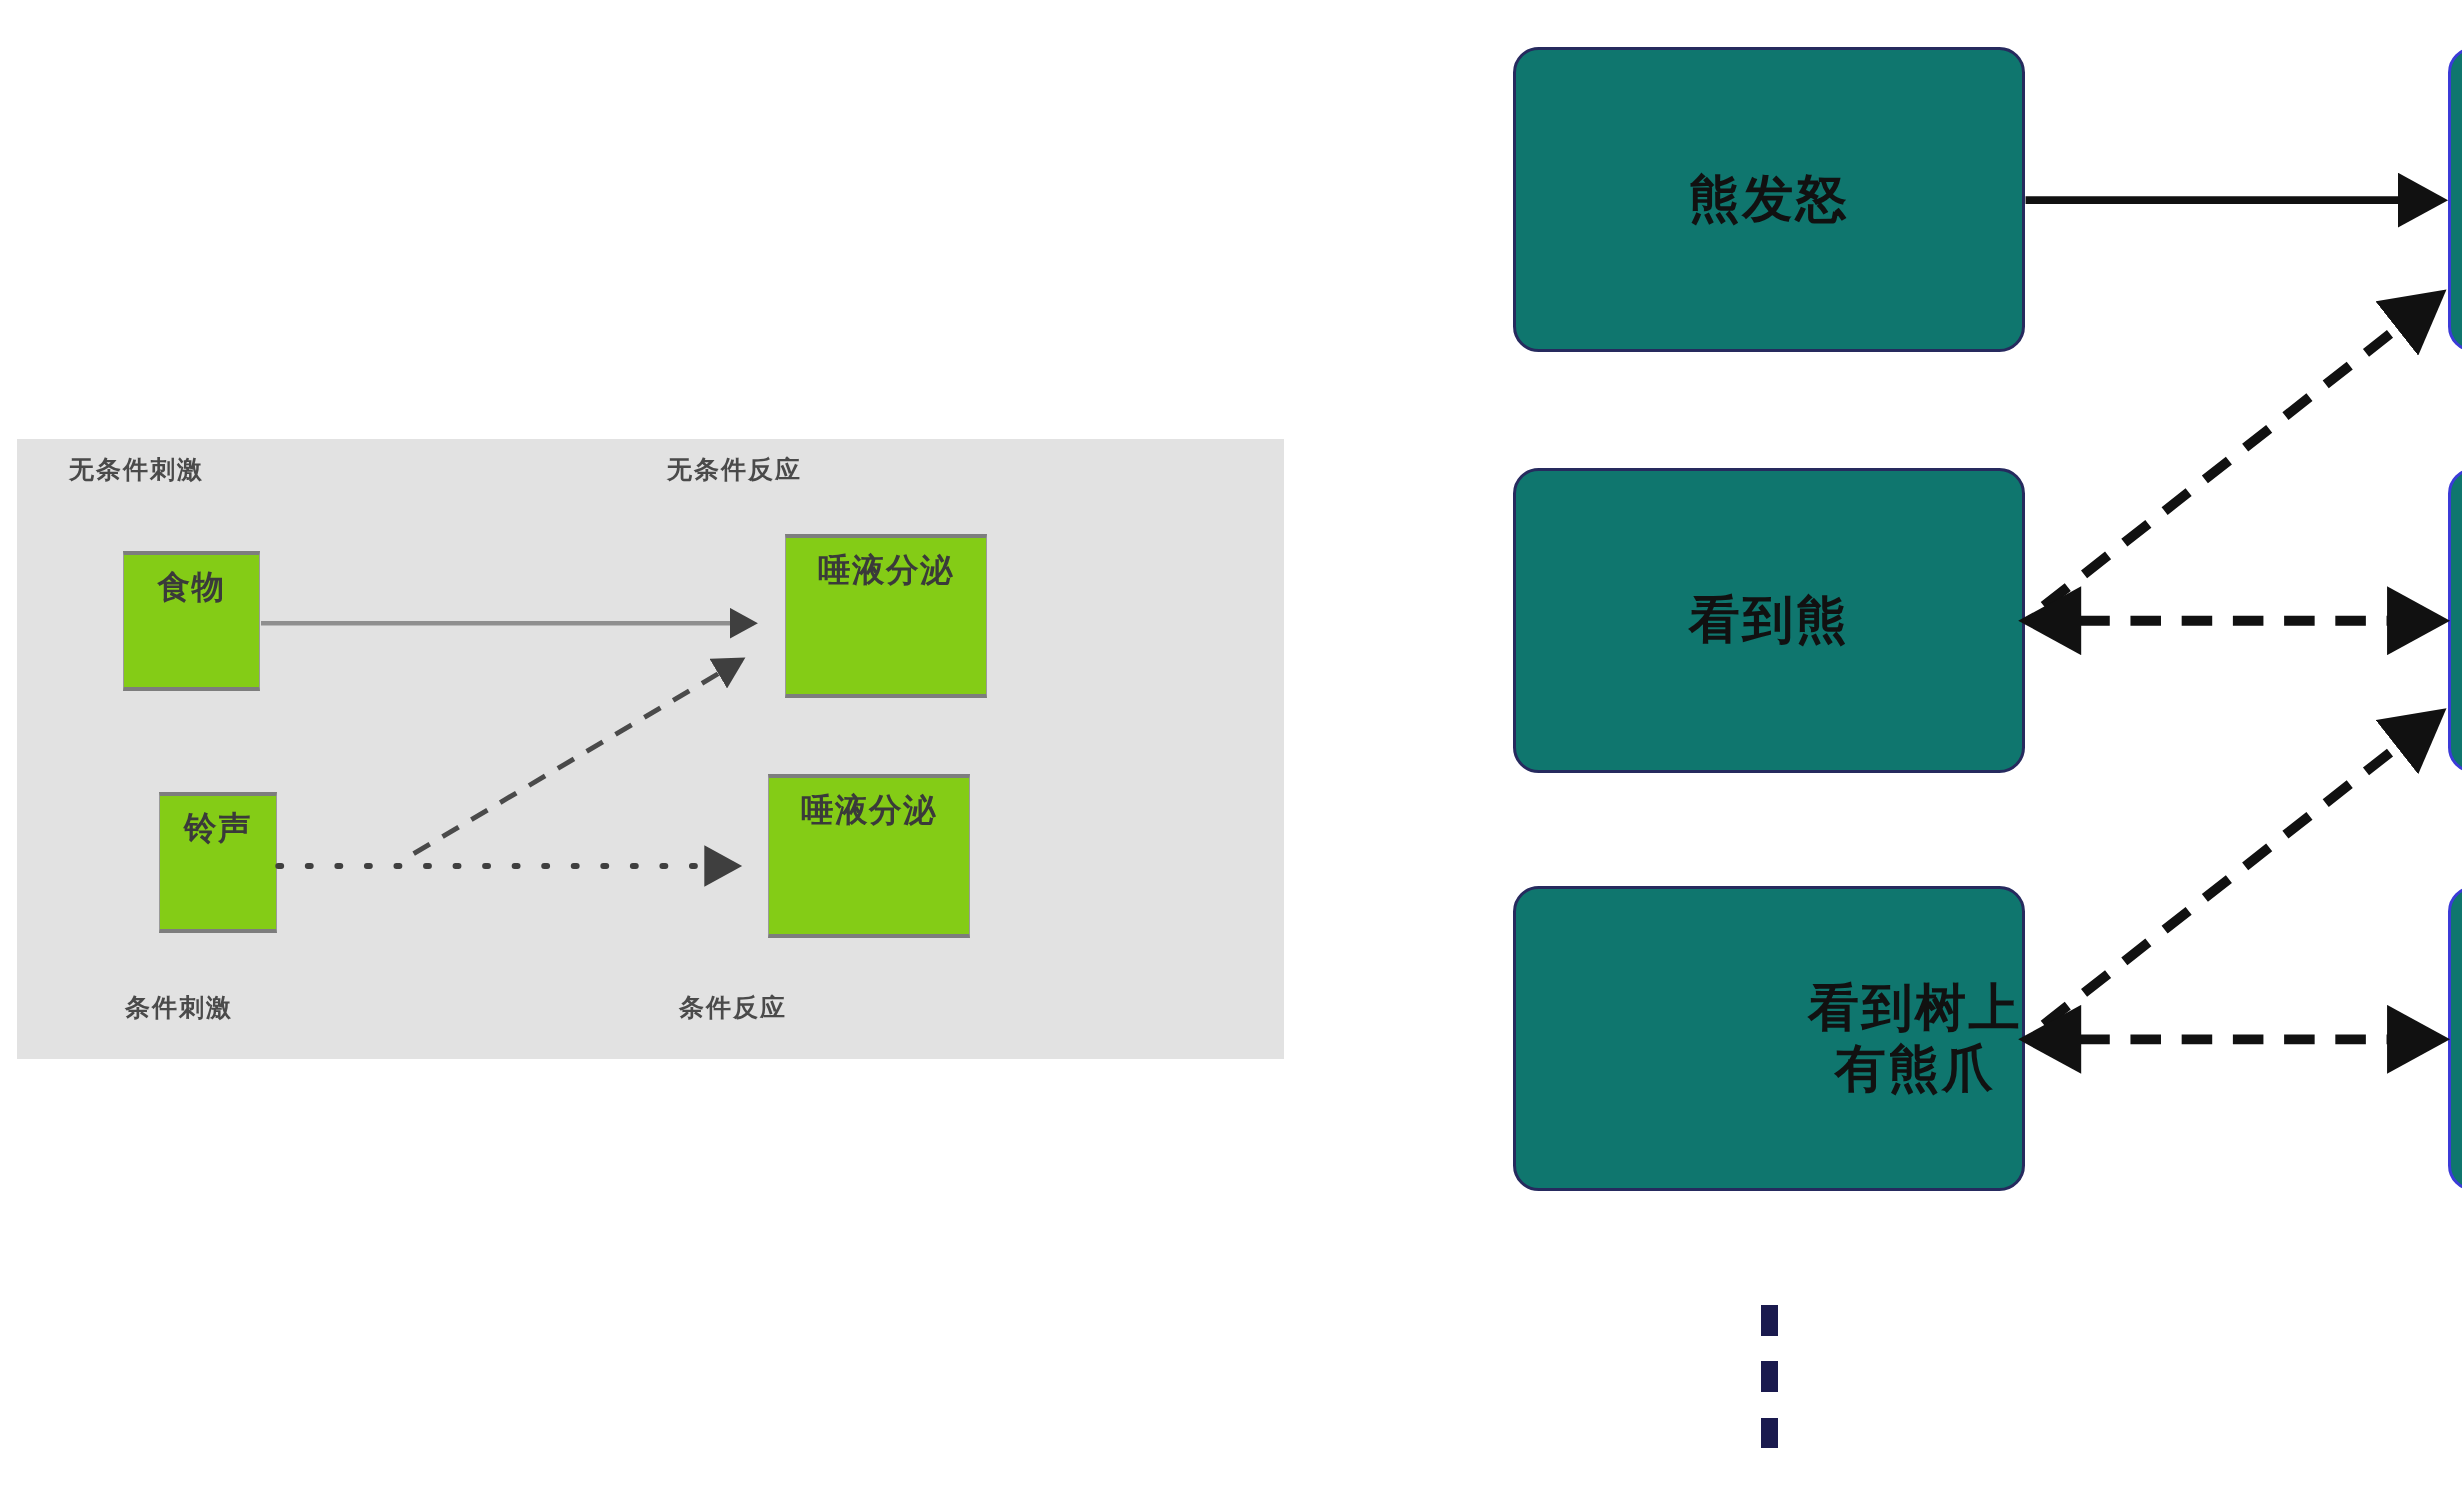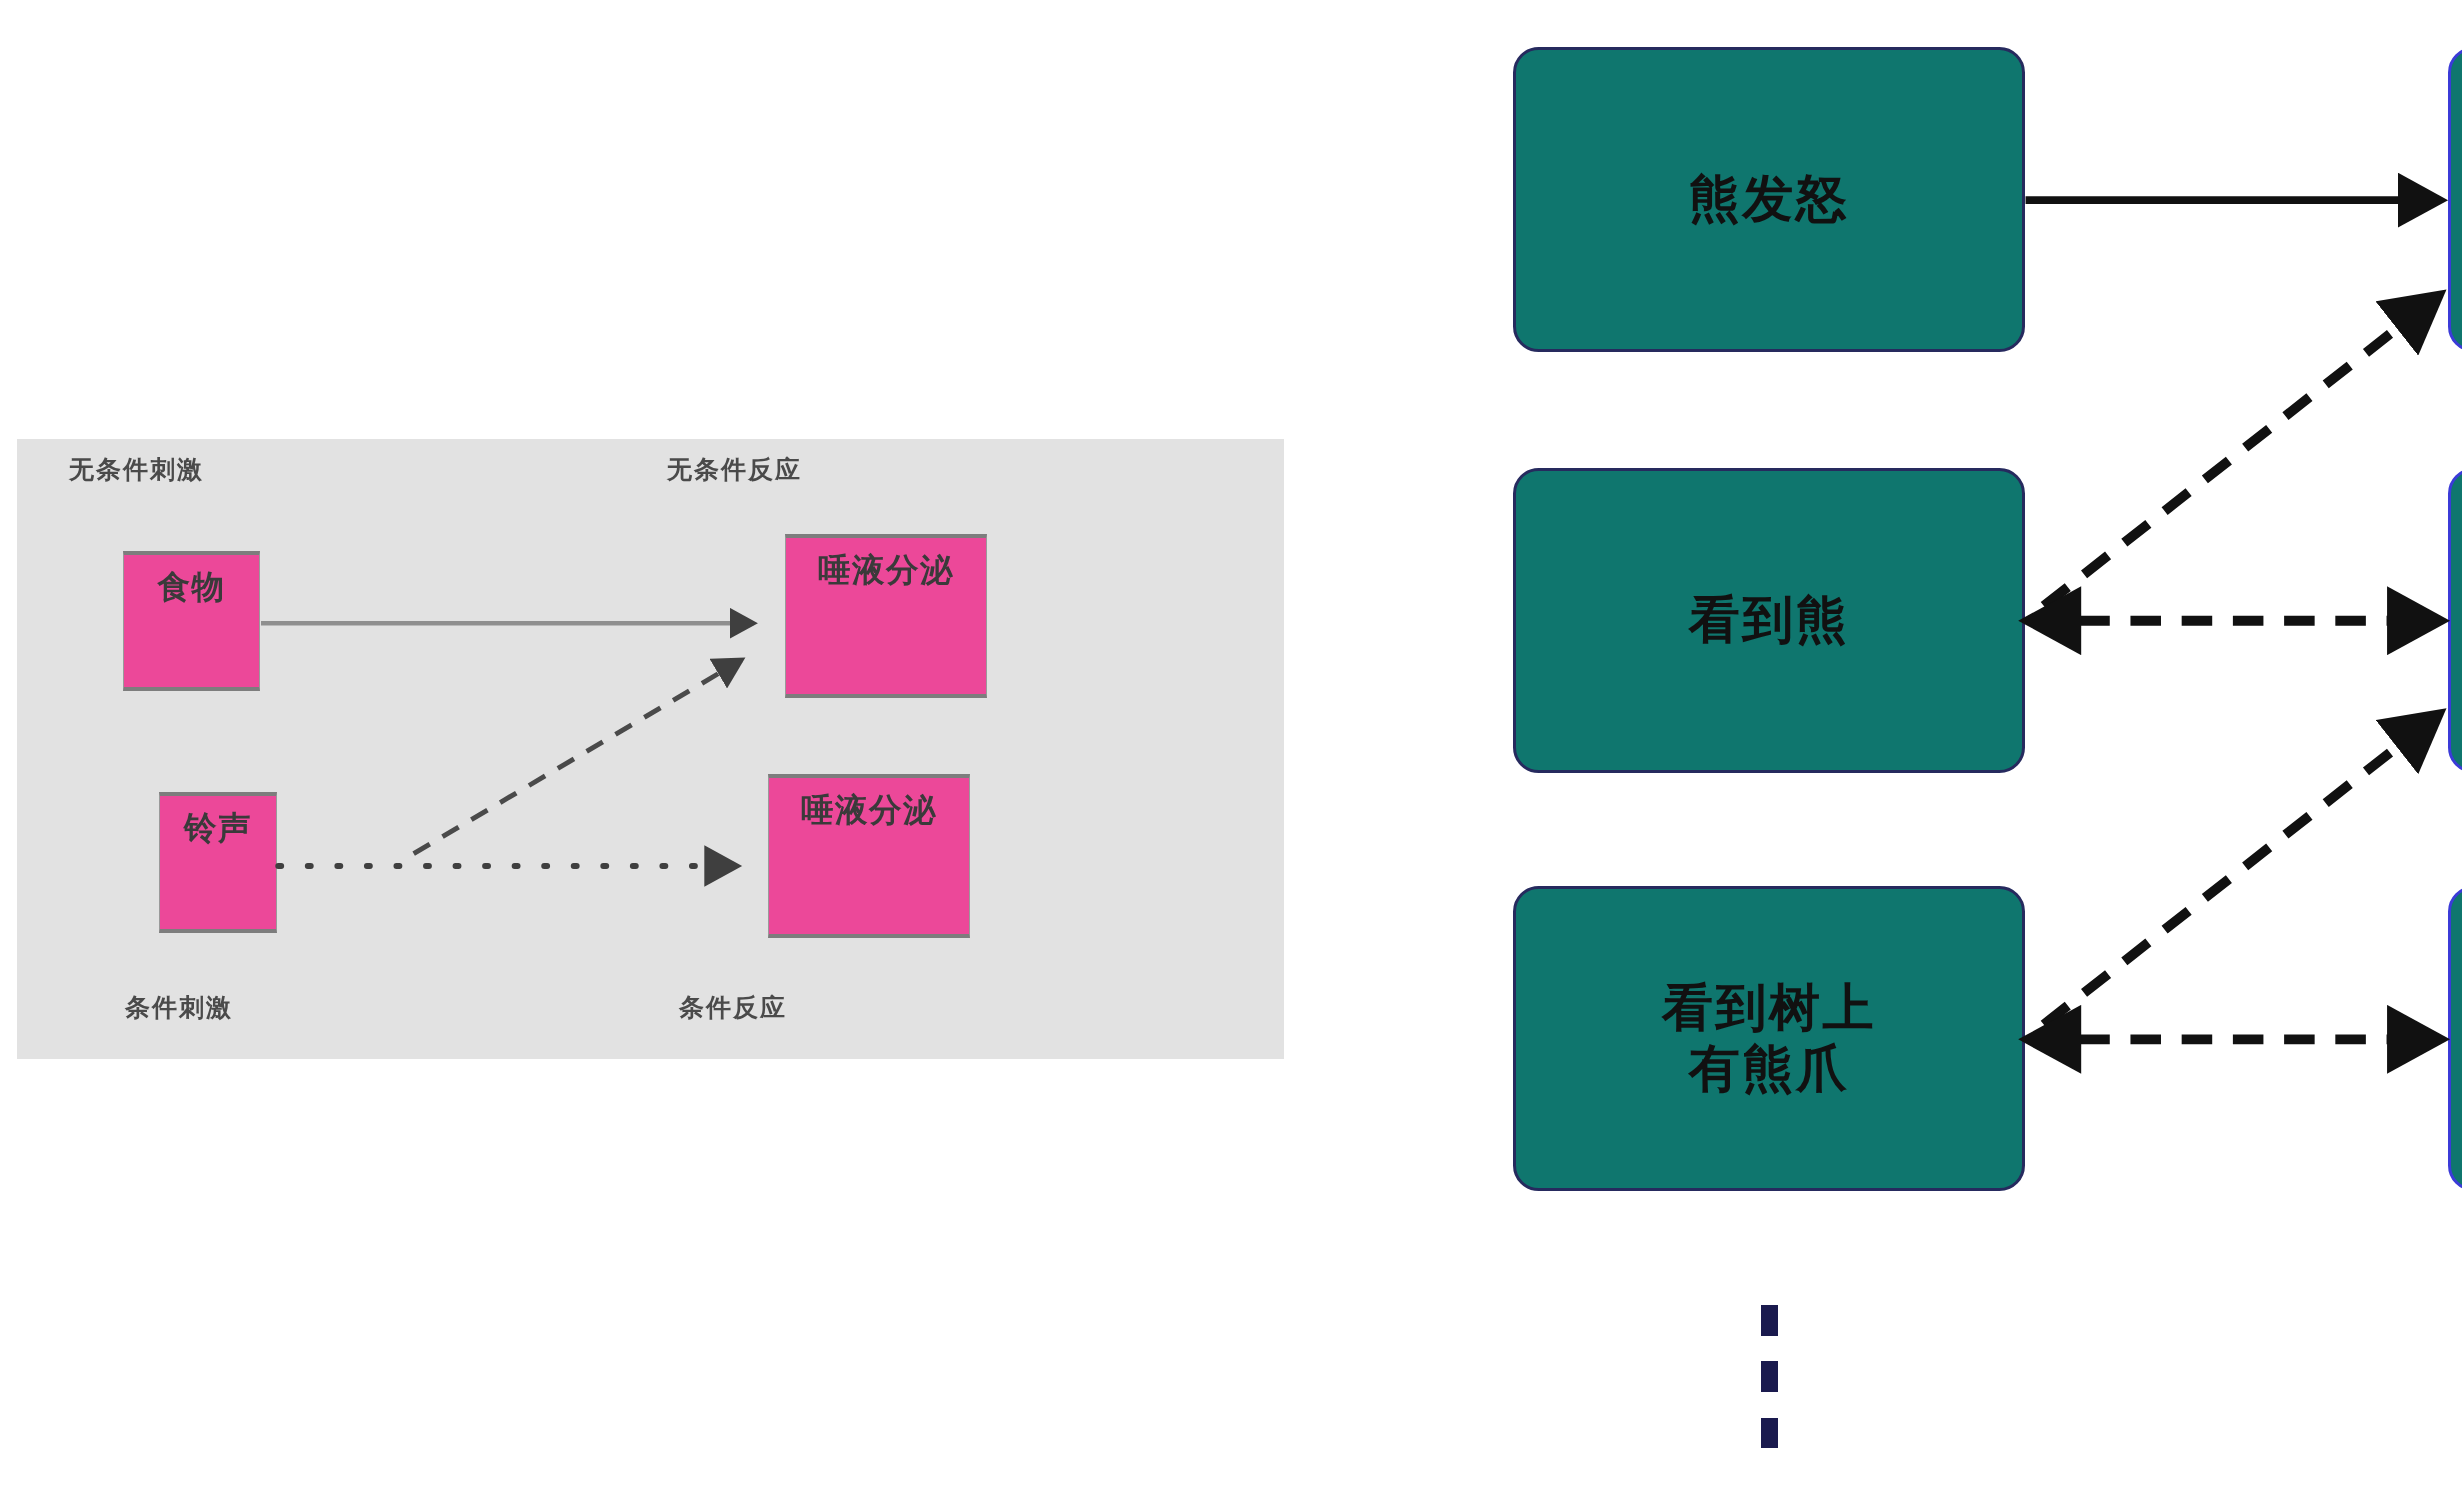--- a/index.html
+++ b/index.html
@@ -9,21 +9,21 @@
   
   #cc-panel{position:absolute;left:17px;top:439px;width:1267px;height:620px;
             background:#e2e2e2;}
   .cc-label{position:absolute;color:#4a4a4a;font-size:25px;font-weight:700;
             letter-spacing:2px;white-space:nowrap;}
   #cc-lbl-us{left:52px;top:13.8px;}
   #cc-lbl-ur{left:650px;top:13.8px;}
   #cc-lbl-cs{left:91px;top:552px;margin-left:17px;}
   #cc-lbl-cr{left:662px;top:552px;}
 
-  .cc-box{position:absolute;background:#ec4899;border:1.5px solid #9a9a9a;
+  .cc-box{position:absolute;background:#84cc16;border:1.5px solid #9a9a9a;
           border-top:4.4px solid #7d7d7d;border-bottom:4.4px solid #7d7d7d;
           box-sizing:border-box;}
   .cc-box span{display:block;text-align:center;color:#3a3a3a;
                font-size:32.5px;font-weight:700;letter-spacing:1.5px;
                margin-top:10.8px;white-space:nowrap;}
   #cc-box-food{left:106px;top:112px;width:137px;height:140px;}
   #cc-box-bell{left:142px;top:353px;width:118px;height:141px;}
   #cc-box-sal1{left:768px;top:95px;width:202px;height:164px;}
   #cc-box-sal2{left:751px;top:335px;width:202px;height:164px;}
 
@@ -31,21 +31,21 @@
   .node{position:absolute;background:#0f766e;border-radius:25.6px;
         box-sizing:border-box;display:flex;align-items:center;
         justify-content:center;}
   .node.navy{border:3.4px solid #262a5e;}
   .node.blue{border:3.4px solid #3b3bd8;}
   .node-txt{text-align:center;color:#111111;font-size:51px;
             font-weight:700;letter-spacing:2.5px;line-height:1.18;}
 
   #n-bear-angry {left:1513px;top:47px;  width:512px;height:305px;}
   #n-see-bear   {left:1513px;top:468px; width:512px;height:305px;}
-  #n-see-claw   {left:1513px;top:886px;width:512px;height:305px;}
+  #n-see-claw   {left:1513px;top:886px;width:512px;height:305px;justify-content:flex-end;}
   #n-reward     {left:2448px;top:47px;  width:507px;height:305px;}
   #n-vsp        {left:2448px;top:468px; width:507px;height:305px;}
   #n-vs         {left:2448px;top:886px;width:507px;height:305px;}
 
   
   .ellipsis{position:absolute;display:flex;flex-direction:column;
             justify-content:space-between;height:143px;}
   .ellipsis i{display:block;width:16.7px;height:30.5px;}
   #ell-left {left:1761px;top:1305px;}
   #ell-left  i{background:#1a1a4e;}

